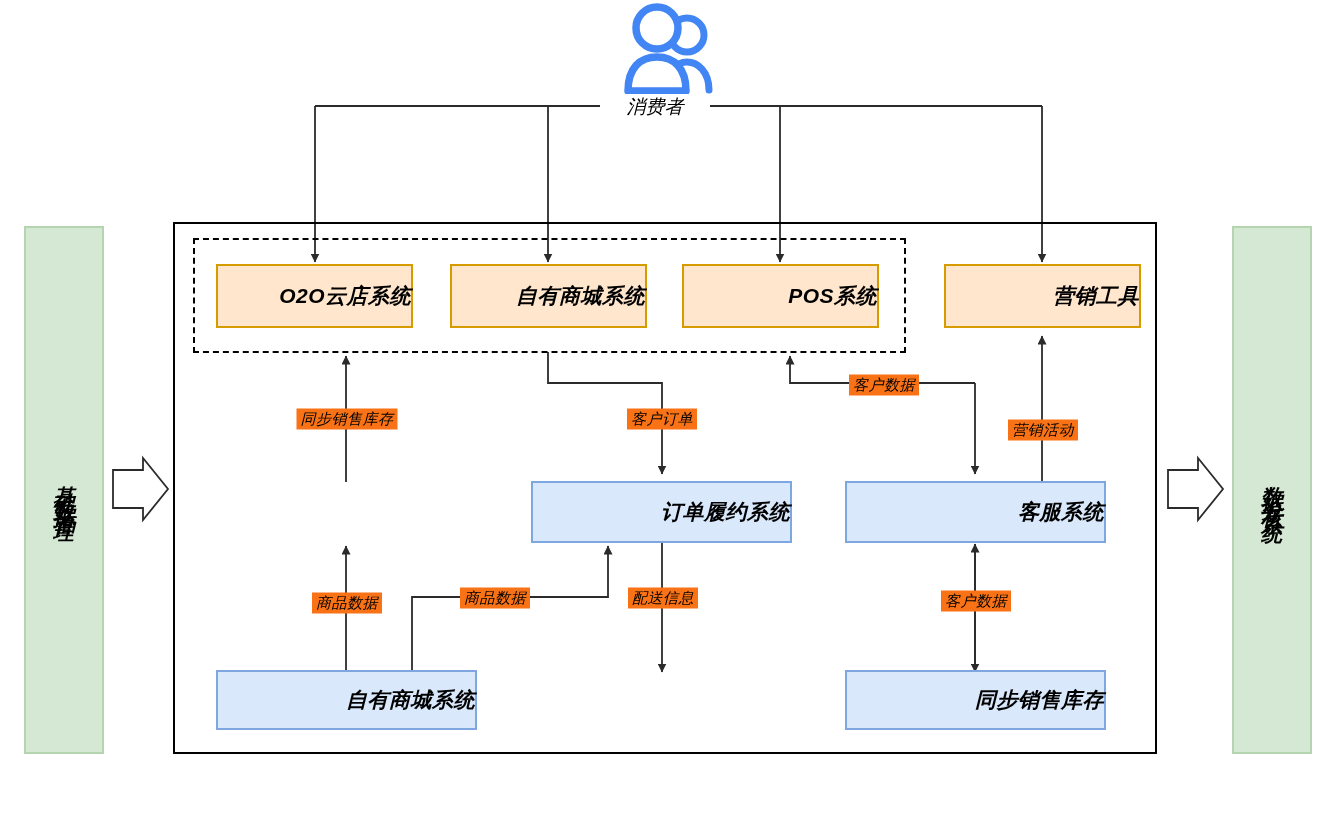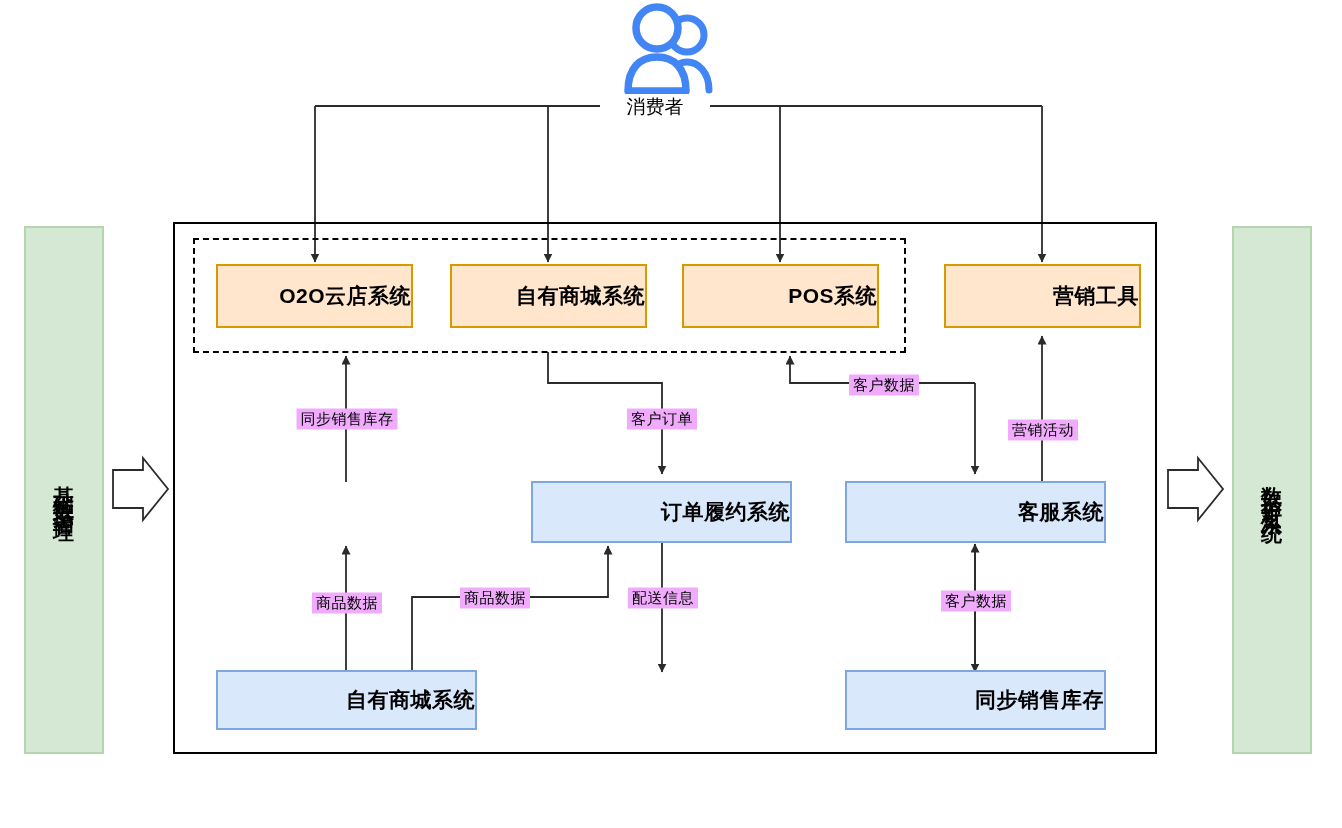--- a/index.html
+++ b/index.html
@@ -1,20 +1,20 @@
 <!DOCTYPE html>
 <html><head>
 <meta charset="utf-8">
 <style>
   html,body{margin:0;padding:0;background:#ffffff;}
   body{
     font-family:"Liberation Sans","DejaVu Sans",sans-serif;
     width:1342px;height:828px;overflow:hidden;position:relative;
   }
-  #stage{position:absolute;left:0;top:0;width:1226px;height:828px;}
+  #stage{position:absolute;left:0;top:0;width:1226px;height:828px;font-style:italic;}
   svg#wires{position:absolute;left:0;top:0;width:1342px;height:828px;pointer-events:none;}
 
   .node{position:absolute;box-sizing:border-box;display:flex;align-items:center;
         justify-content:flex-end;text-align:center;line-height:1.25;}
 
   
   .container-box{
     position:absolute;left:173px;top:222px;width:984px;height:532px;
     border:2px solid #000000;background:transparent;box-sizing:border-box;
   }
@@ -37,21 +37,21 @@
     color:#000000;font-size:21px;font-weight:700;
     display:flex;align-items:center;justify-content:center;
     box-sizing:border-box;
   }
   .vert-text{
     writing-mode:vertical-rl;text-orientation:upright;
     letter-spacing:7px;line-height:1;
   }
 
   .edge-label{
-    position:absolute;background:#f0abfc;color:#000000;
+    position:absolute;background:#f97316;color:#000000;
     font-size:15px;font-weight:400;padding:1px 4px;white-space:nowrap;
     transform:translate(-50%,-50%);letter-spacing:.5px;
   }
 
   .consumer-label{
     position:absolute;background:#ffffff;color:#000000;
     font-size:19px;font-weight:400;padding:0 10px;white-space:nowrap;
     transform:translate(-50%,-50%);
   }
   .consumer-icon{position:absolute;left:612px;top:2px;width:110px;height:92px;}

